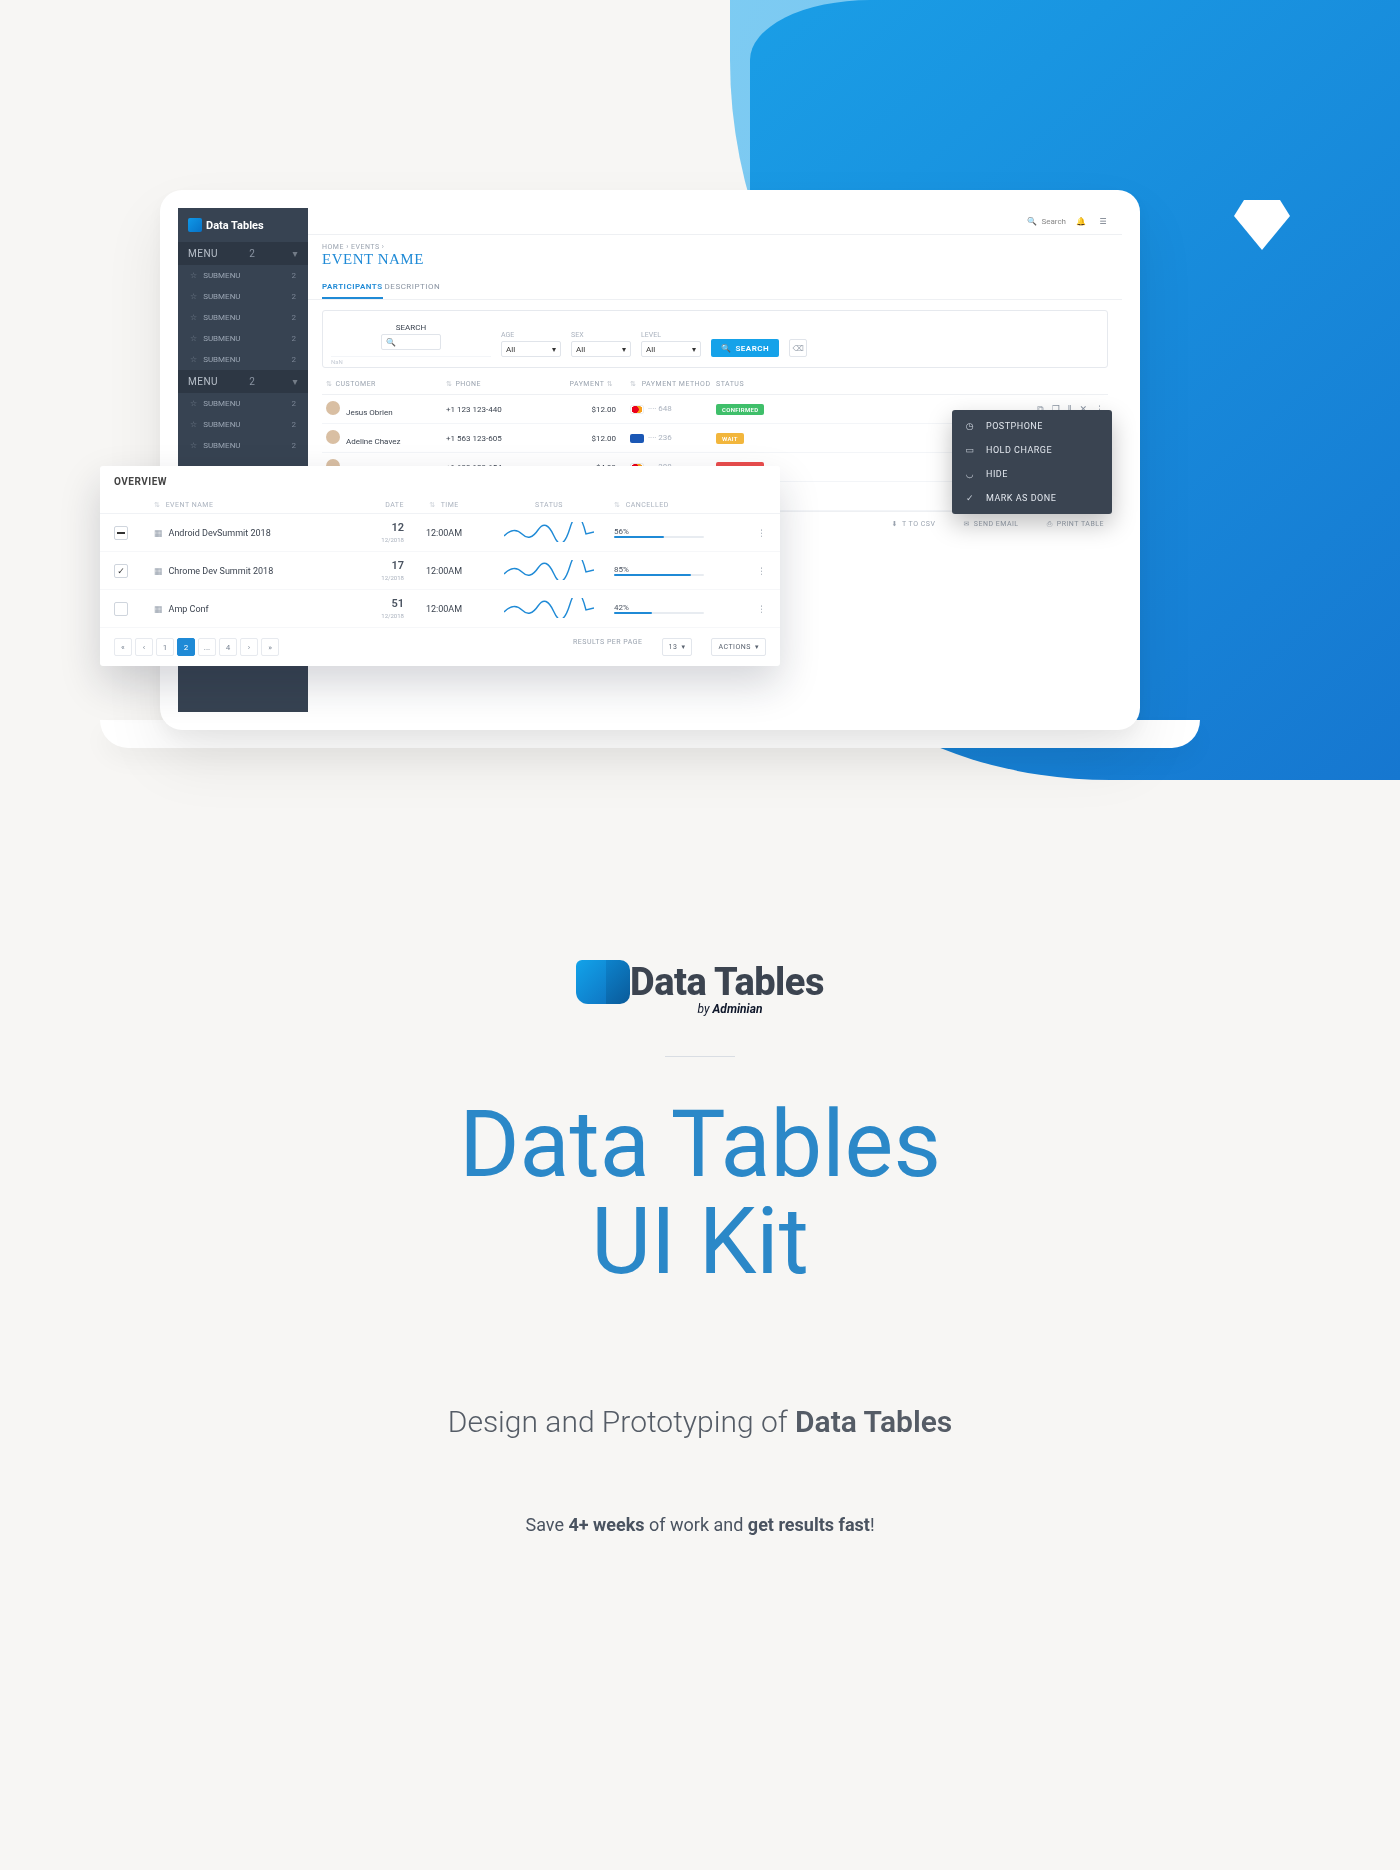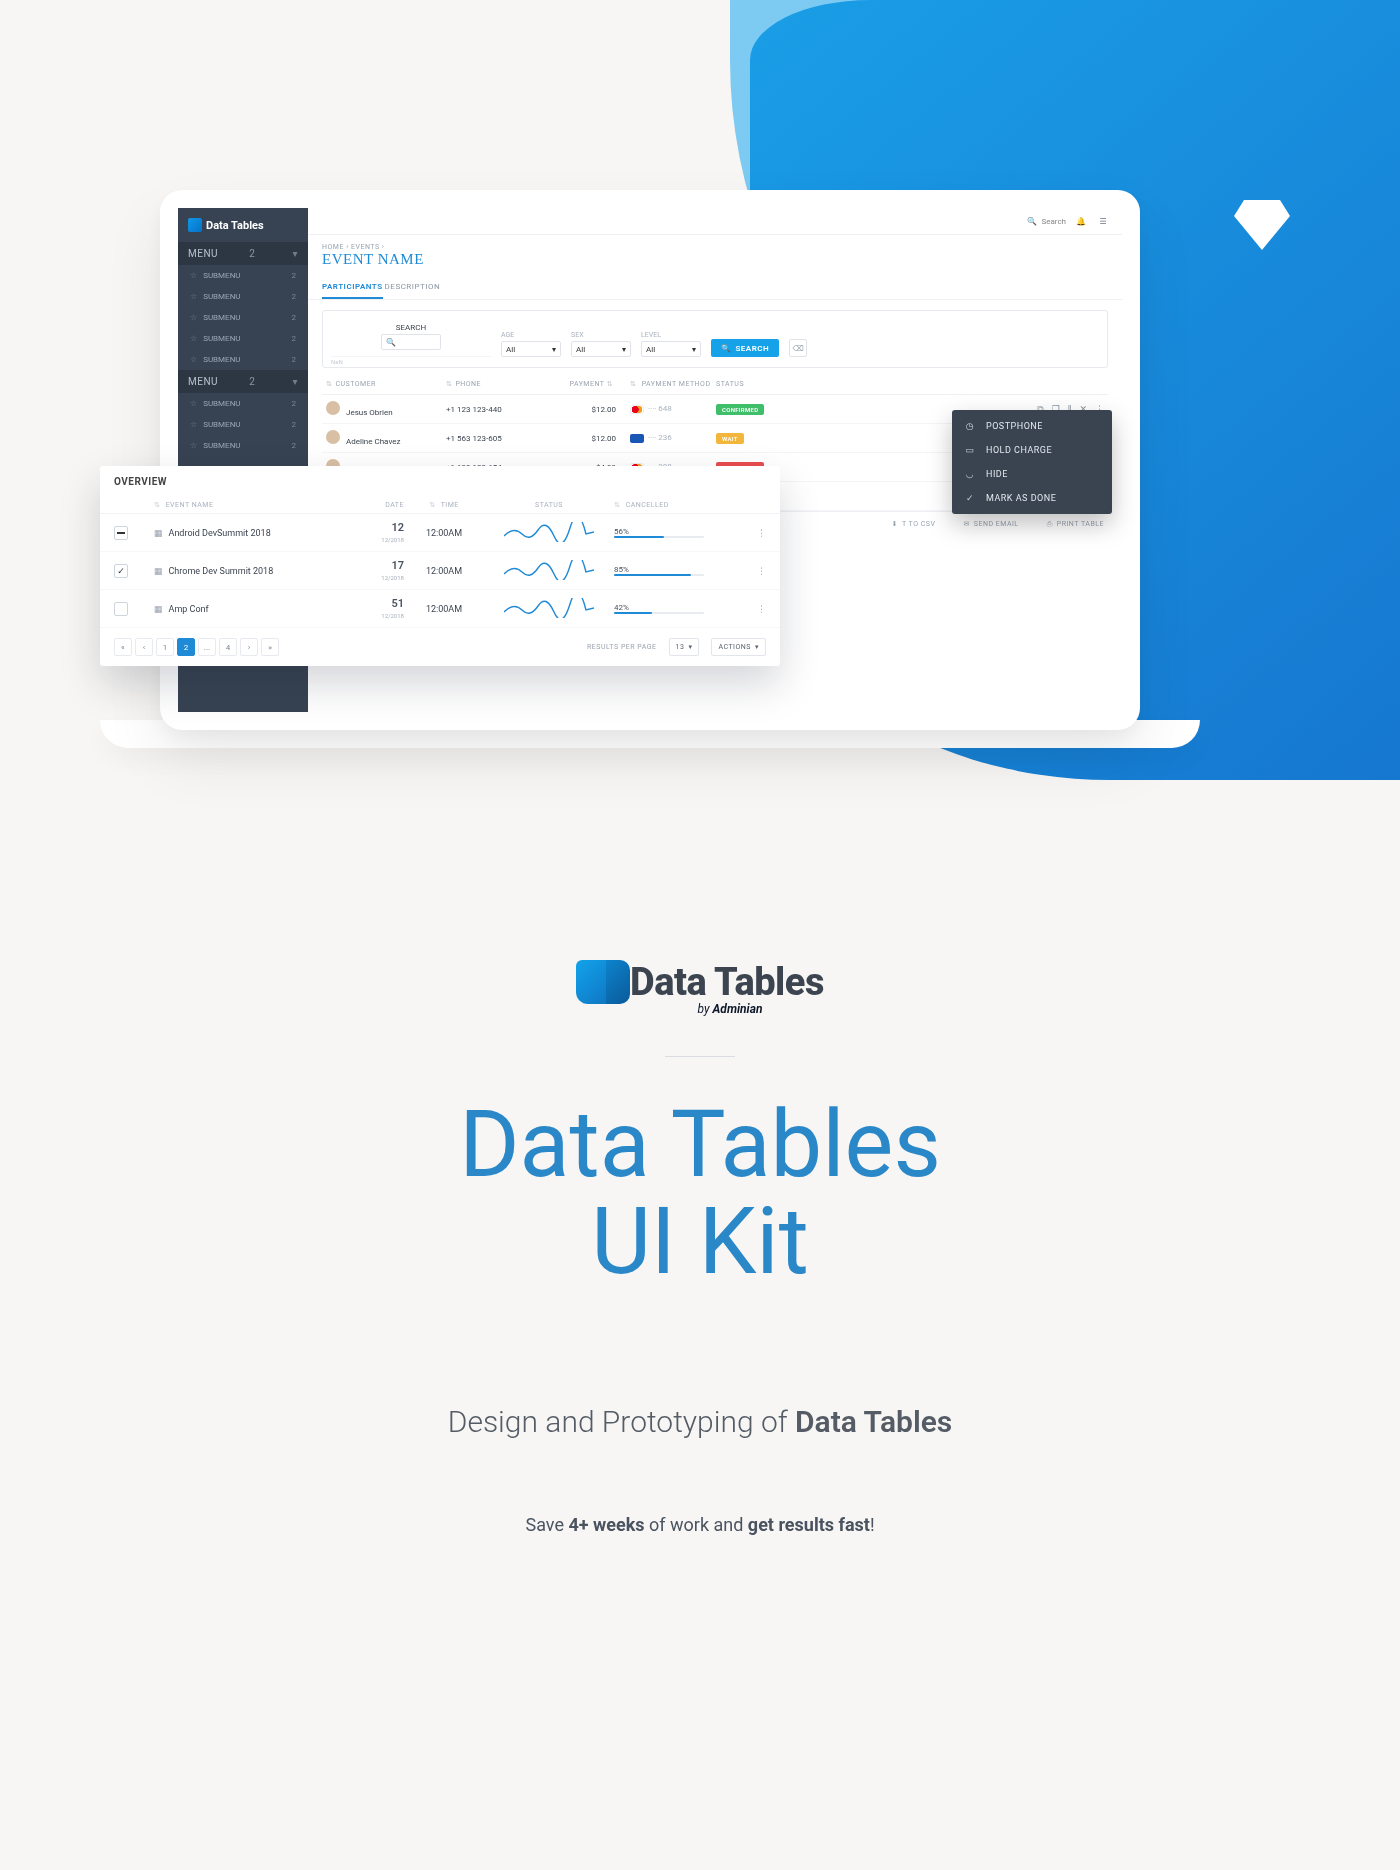--- a/index.html
+++ b/index.html
@@ -76,21 +76,21 @@
   .ov-row .minus{height:2px;width:8px;background:#333;}
   .ov-row .cal{ color:#9aa3af; margin-right:6px;}
   .ov-row .day{ font-size:11px; font-weight:600; color:#4a5360;} .ov-row .yr{font-size:6px; color:#aab2be;}
   .spark { width:90px; height:20px; }
   .avail-bar { height:2px; background:#e8ecf1; width:90px; position:relative; border-radius:2px;}
   .avail-bar .fill{ position:absolute; left:0; top:0; bottom:0; background:#1f8ad6; border-radius:2px;}
   .ov-foot { display:flex; padding:10px 14px; align-items:center;}
   .pager { display:flex; gap:3px;}
   .pg { width:18px; height:18px; border:1px solid #e7eaef; display:flex; align-items:center; justify-content:center; font-size:8px; color:#7a8594; border-radius:2px; background:#fff;}
   .pg.active{ background:#1f8ad6; color:#fff; border-color:#1f8ad6;}
-  .ov-foot .right{ margin-left:auto; display:flex; gap:12px; align-items:center; font-size:7px; color:#9aa3af; letter-spacing:.5px;}
+  .ov-foot .right{ margin-left:auto; display:flex; gap:19px; font-size:7px; color:#9aa3af; letter-spacing:.5px;}
   .sel{ border:1px solid #e2e6ec; height:18px; padding:0 6px; display:flex; align-items:center; gap:4px; border-radius:2px; font-size:7px; color:#5a6370;}
 
   
   .marketing { position:absolute; top:960px; left:0; right:0; text-align:center; }
   .brand { display:flex; flex-direction:column; align-items:center; gap:4px;}
   .brand-row{display:flex; align-items:center; gap:10px;}
   .brand-mark{ width:44px; height:44px; background:linear-gradient(135deg,#12a3ea,#0e6fbd); border-radius:6px 12px 6px 12px; position:relative;}
   .brand-mark::after{content:""; position:absolute; right:-10px; top:0; width:24px; height:44px; background:linear-gradient(135deg,#0d83cc,#0a5a9a); border-radius:0 10px 10px 0;}
   .brand-text{ font-size:38px; font-weight:800; color:#3c4450; letter-spacing:-.5px;}
   .brand-sub{ font-size:12px; color:#0f172a; font-style:italic; margin-left:60px; margin-top:-6px;}

